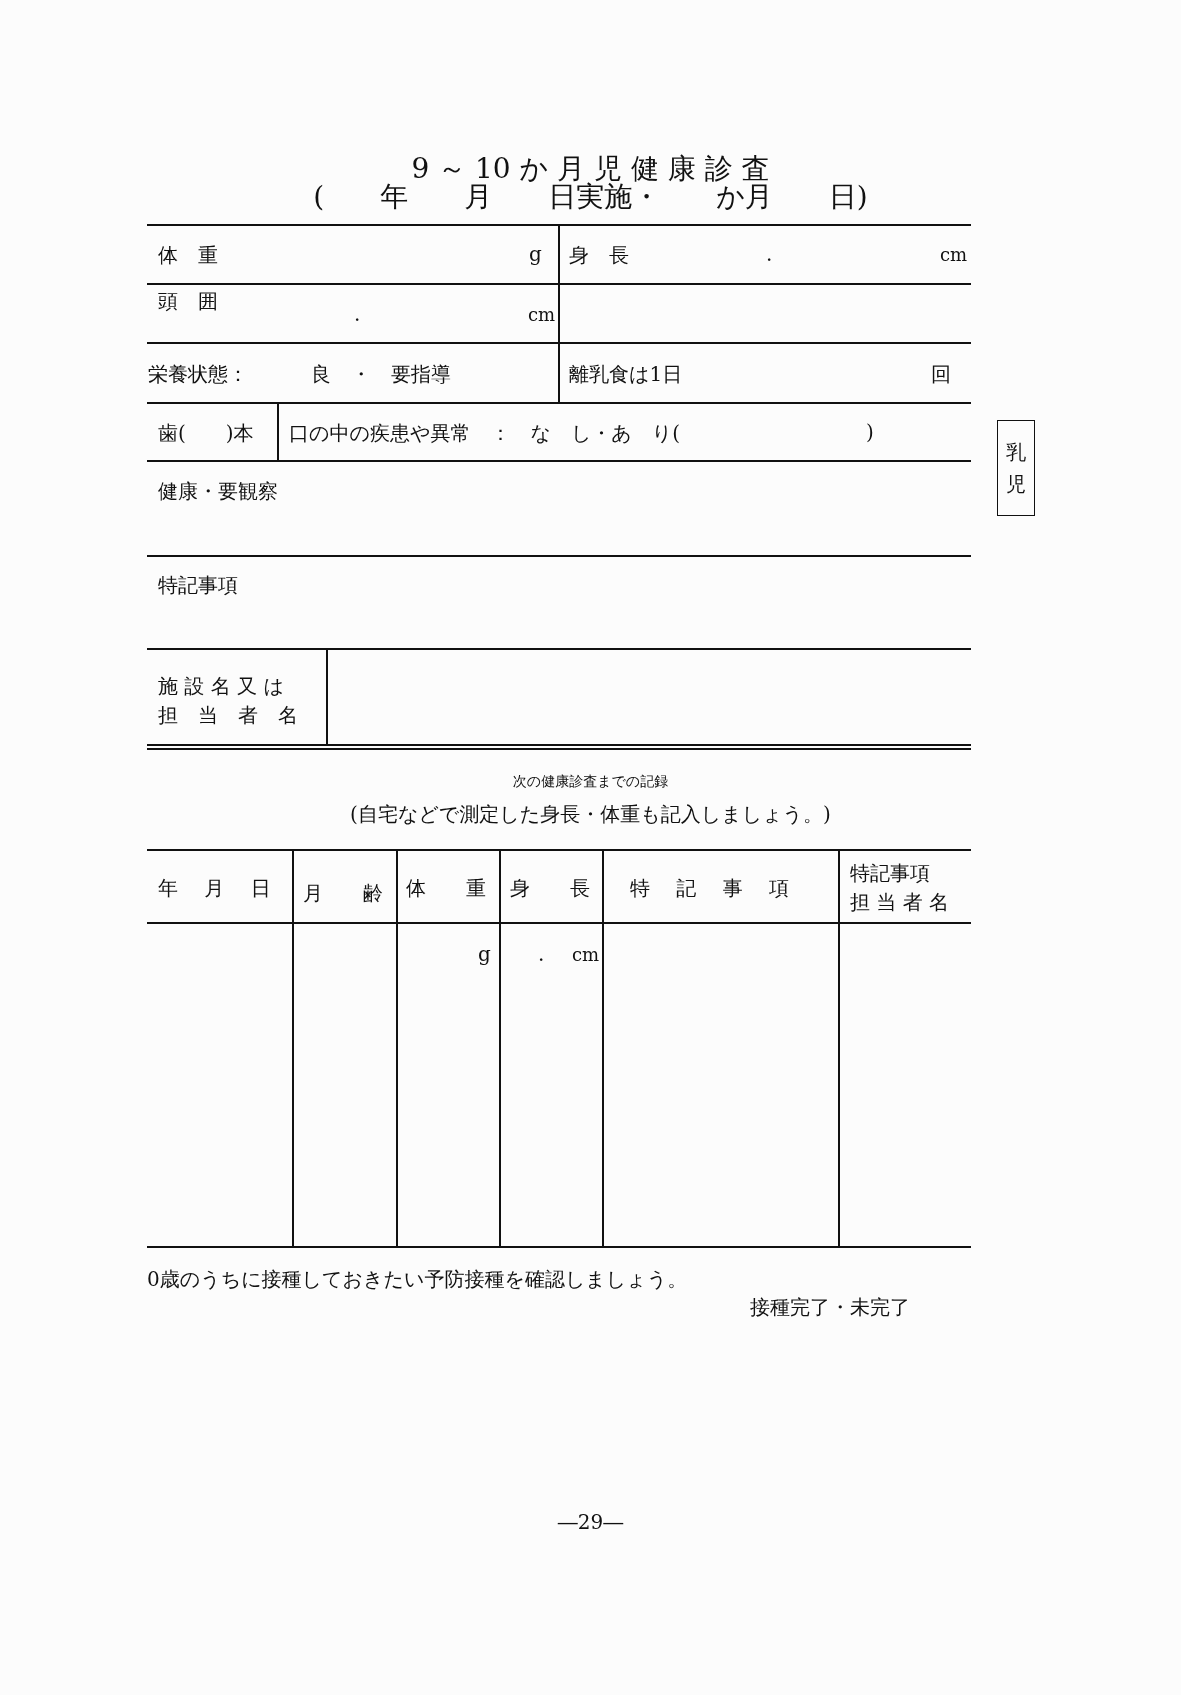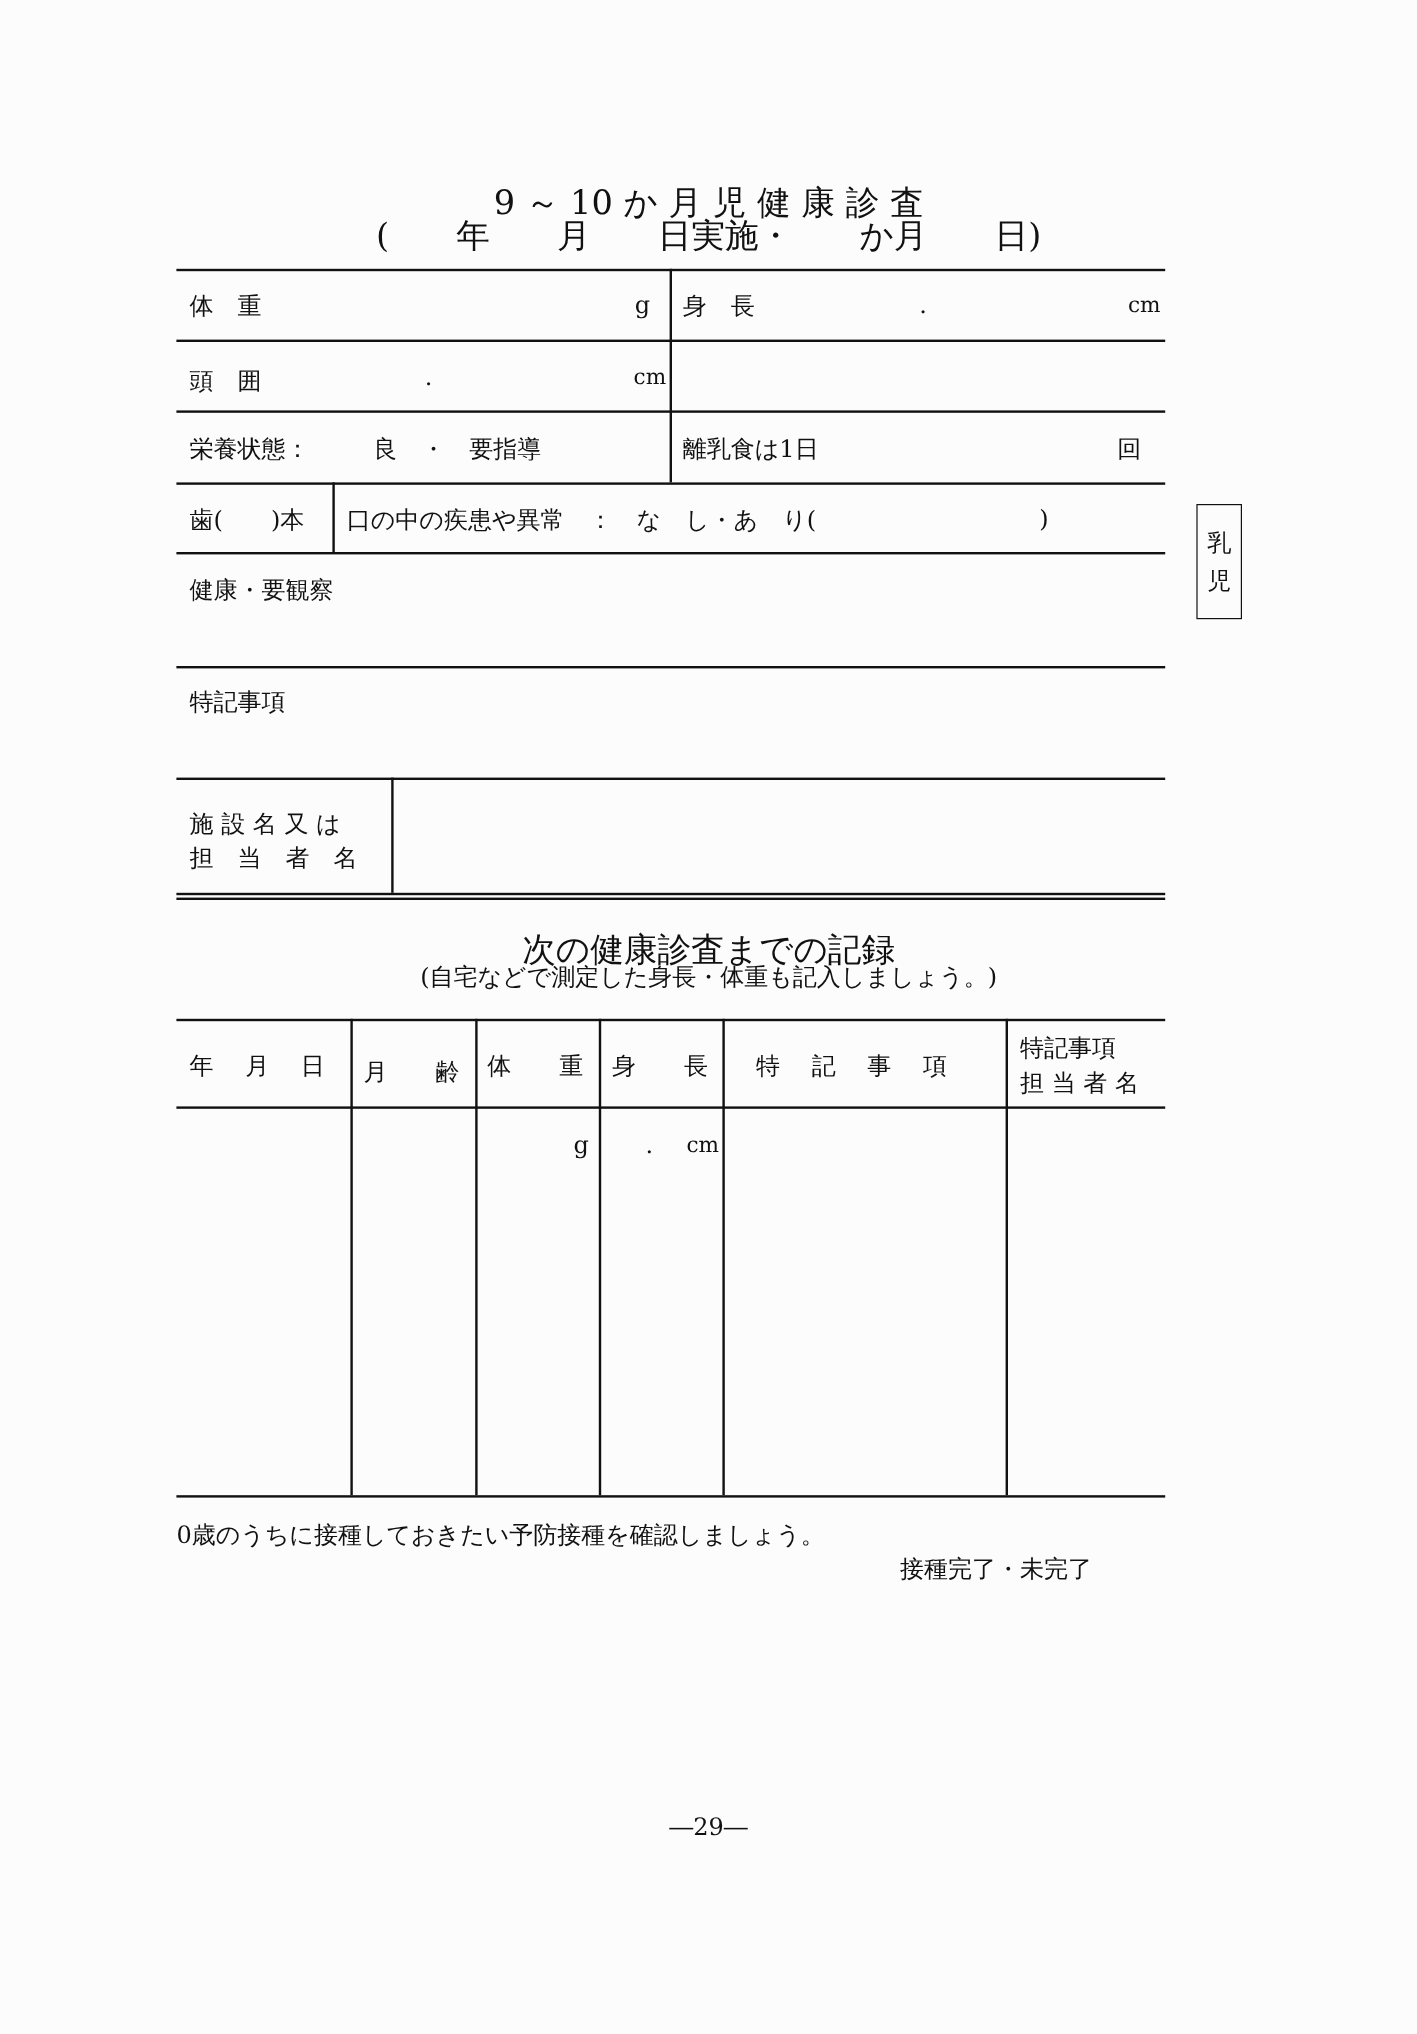--- a/index.html
+++ b/index.html
@@ -36,42 +36,42 @@
   <div class="vline" style="left:558px;top:224px;height:178px;"></div>
   <div class="vline" style="left:277px;top:402px;height:58px;"></div>
   <div class="vline" style="left:326px;top:648px;height:96px;"></div>
 
   <div class="abs lbl" style="left:158px;top:242px;">体　重</div>
   <div class="abs lbl" style="left:529px;top:242px;">g</div>
   <div class="abs lbl" style="left:569px;top:242px;">身　長</div>
   <div class="abs lbl" style="left:766px;top:242px;">.</div>
   <div class="abs lbl" style="left:940px;top:244px;font-size:18px;">cm</div>
 
-  <div class="abs lbl" style="left:158px;top:304px;text-align:right;">頭　囲</div>
+  <div class="abs lbl" style="left:158px;top:288px;text-align:right;">頭　囲</div>
   <div class="abs lbl" style="left:354px;top:302px;">.</div>
   <div class="abs lbl" style="left:528px;top:304px;font-size:18px;">cm</div>
 
-  <div class="abs lbl" style="left:158px;top:361px;">栄養状態：</div>
+  <div class="abs lbl" style="left:148px;top:361px;">栄養状態：</div>
   <div class="abs lbl" style="left:311px;top:361px;text-align:center;">良　・　要指導</div>
   <div class="abs lbl" style="left:569px;top:361px;">離乳食は1日</div>
   <div class="abs lbl" style="left:931px;top:361px;">回</div>
 
   <div class="abs lbl" style="left:158px;top:420px;">歯(　　)本</div>
   <div class="abs lbl" style="left:289px;top:420px;">口の中の疾患や異常　：　な　し・あ　り(</div>
   <div class="abs lbl" style="left:866px;top:420px;">)</div>
 
   <div class="abs lbl" style="left:158px;top:478px;">健康・要観察</div>
 
   <div class="abs lbl" style="left:158px;top:572px;">特記事項</div>
 
   <div class="abs lbl" style="left:158px;top:673px;">施 設 名 又 は</div>
   <div class="abs lbl" style="left:158px;top:702px;">担　当　者　名</div>
 </div>
 
-<div class="abs title" style="top:773px;font-size:28px;">次の健康診査までの記録</div>
+<div class="abs title" style="top:773px;font-size:14px;">次の健康診査までの記録</div>
 <div class="abs title" style="top:801px;font-size:20px;">(自宅などで測定した身長・体重も記入しましょう。)</div>
 
 <div>
   <div class="hline" style="left:147px;width:824px;top:849px;"></div>
   <div class="hline" style="left:147px;width:824px;top:922px;"></div>
   <div class="hline" style="left:147px;width:824px;top:1246px;"></div>
   <div class="vline" style="left:292px;top:849px;height:397px;"></div>
   <div class="vline" style="left:396px;top:849px;height:397px;"></div>
   <div class="vline" style="left:499px;top:849px;height:397px;"></div>
   <div class="vline" style="left:602px;top:849px;height:397px;"></div>

